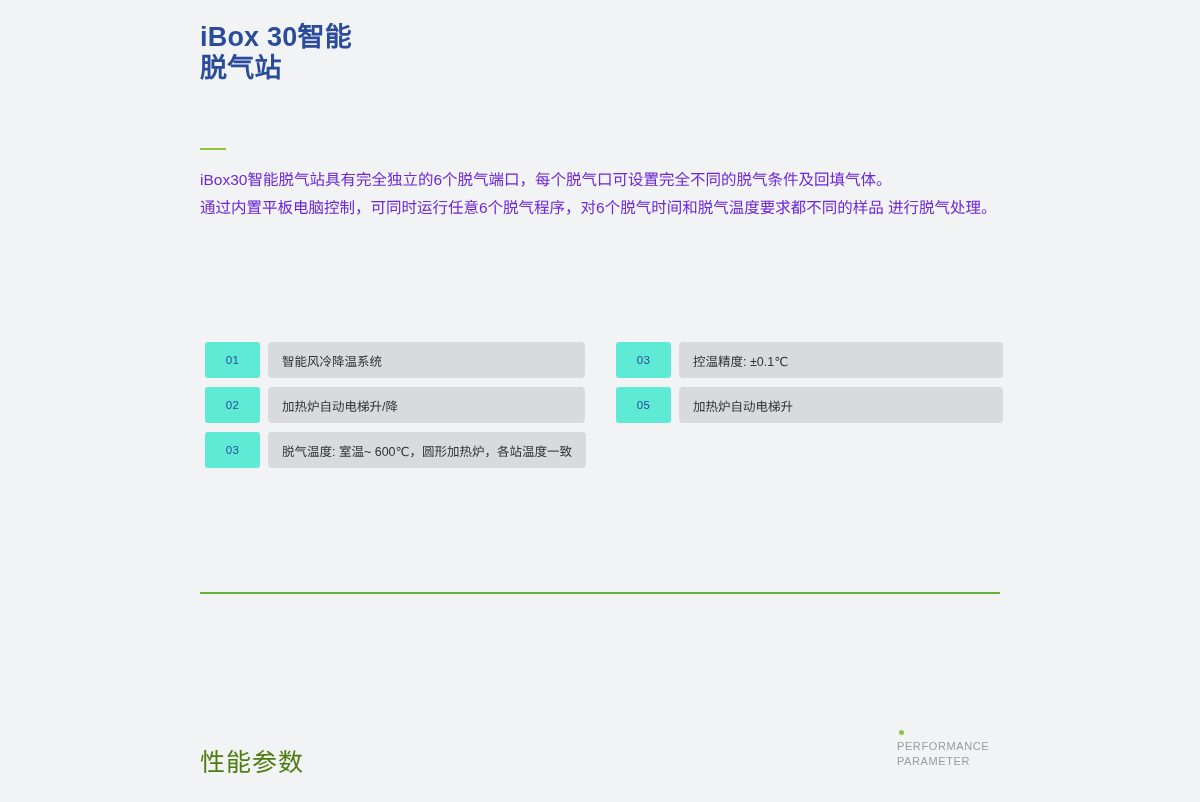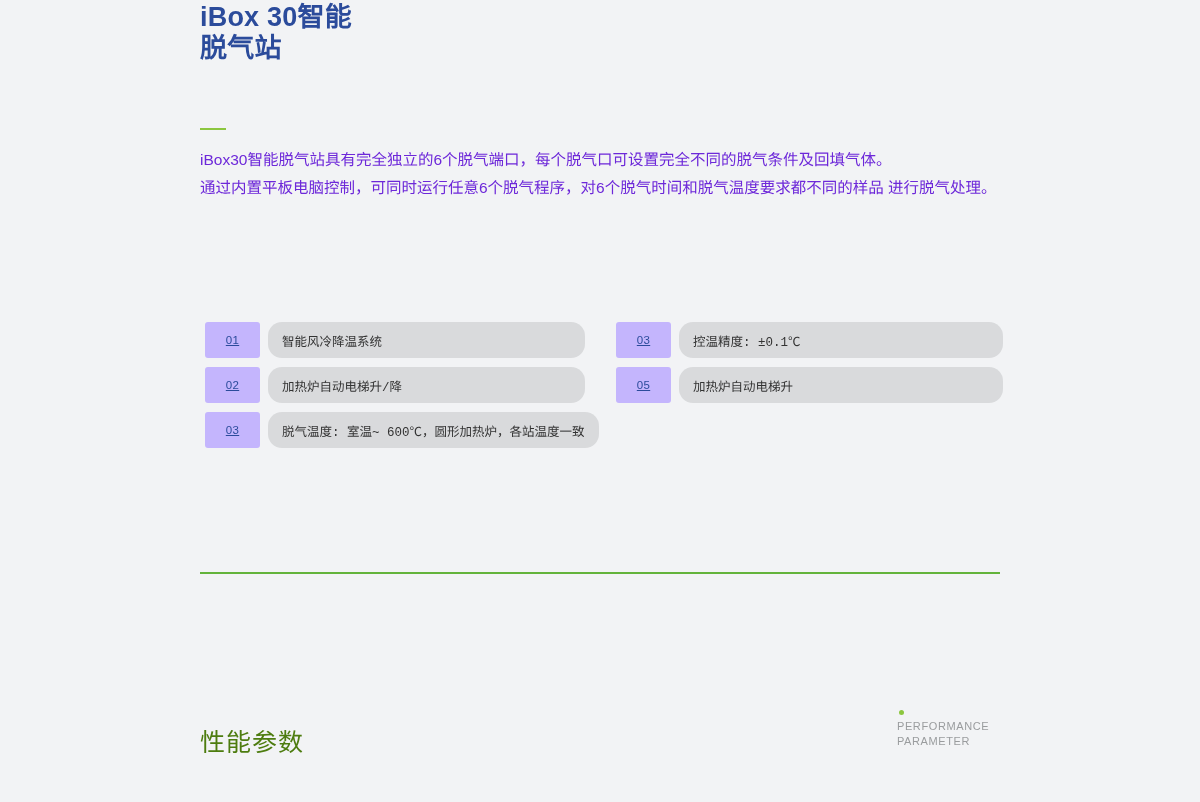--- a/index.html
+++ b/index.html
@@ -12,20 +12,21 @@
     height: 802px;
     position: relative;
     font-family: "Liberation Sans", "DejaVu Sans", sans-serif;
     color: #333;
     overflow: hidden;
   }
   .page {
     position: absolute;
     inset: 0;
     background: #f2f3f5;
+    margin-top: 20px;
   }
 
   
   .title-block {
     position: absolute;
     left: 200px;
     top: 2px;
     width: 600px;
   }
   .title-line {
@@ -77,41 +78,39 @@
 
   .frow {
     display: flex;
     align-items: stretch;
     margin-bottom: 9px;
     height: 36px;
   }
   .fnum {
     width: 55px;
     min-width: 55px;
-    background: #c4b5fd;
+    background: #5eead4;
     border-radius: 3px;
     color: #2b4b9b;
     font-size: 11.5px;
     display: flex;
     align-items: center;
     justify-content: center;
     letter-spacing: 0.3px;
-    text-decoration: underline;
   }
   .ftext {
     margin-left: 8px;
     background: #d9dadc;
-    border-radius: 14px;
+    border-radius: 4px;
     display: flex;
     align-items: center;
     padding: 13px 14px;
     font-size: 12.5px;
     color: #333;
     white-space: nowrap;
-    font-family: Liberation Mono, monospace;
   }
   .ftext.grow { flex: 1 1 auto; }
 
   
   .long-rule {
     position: absolute;
     left: 200px;
     top: 572px;
     width: 800px;
     height: 2px;

